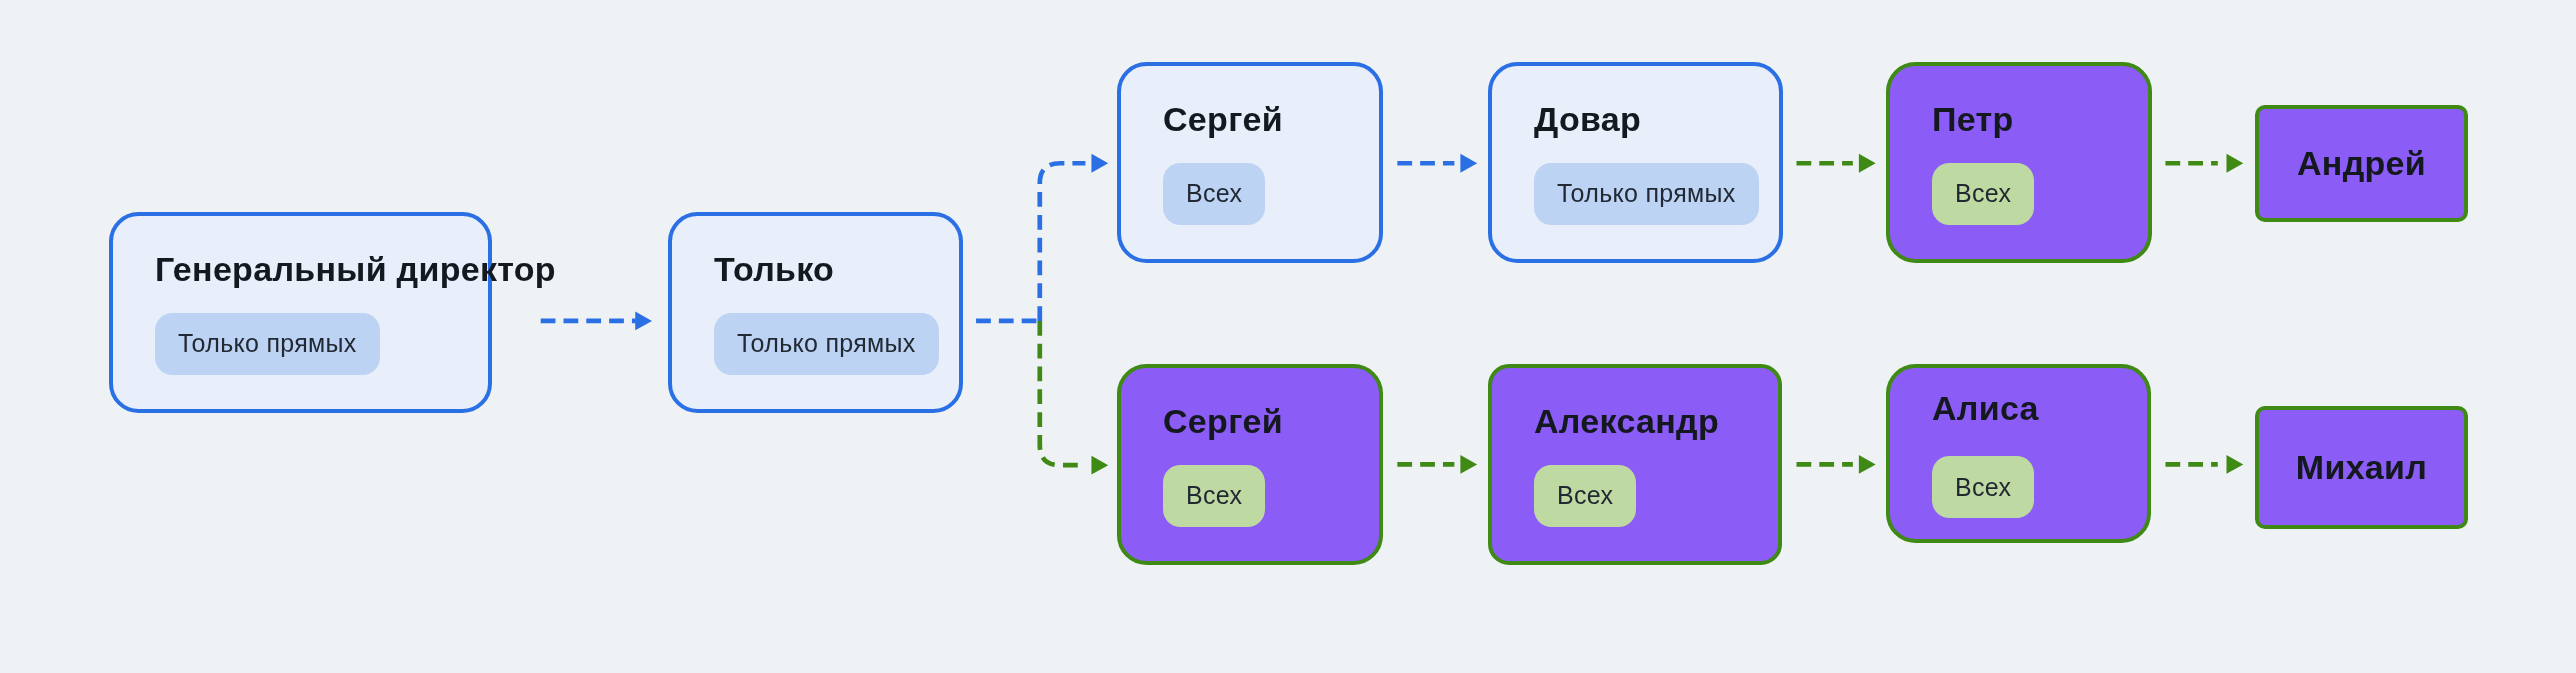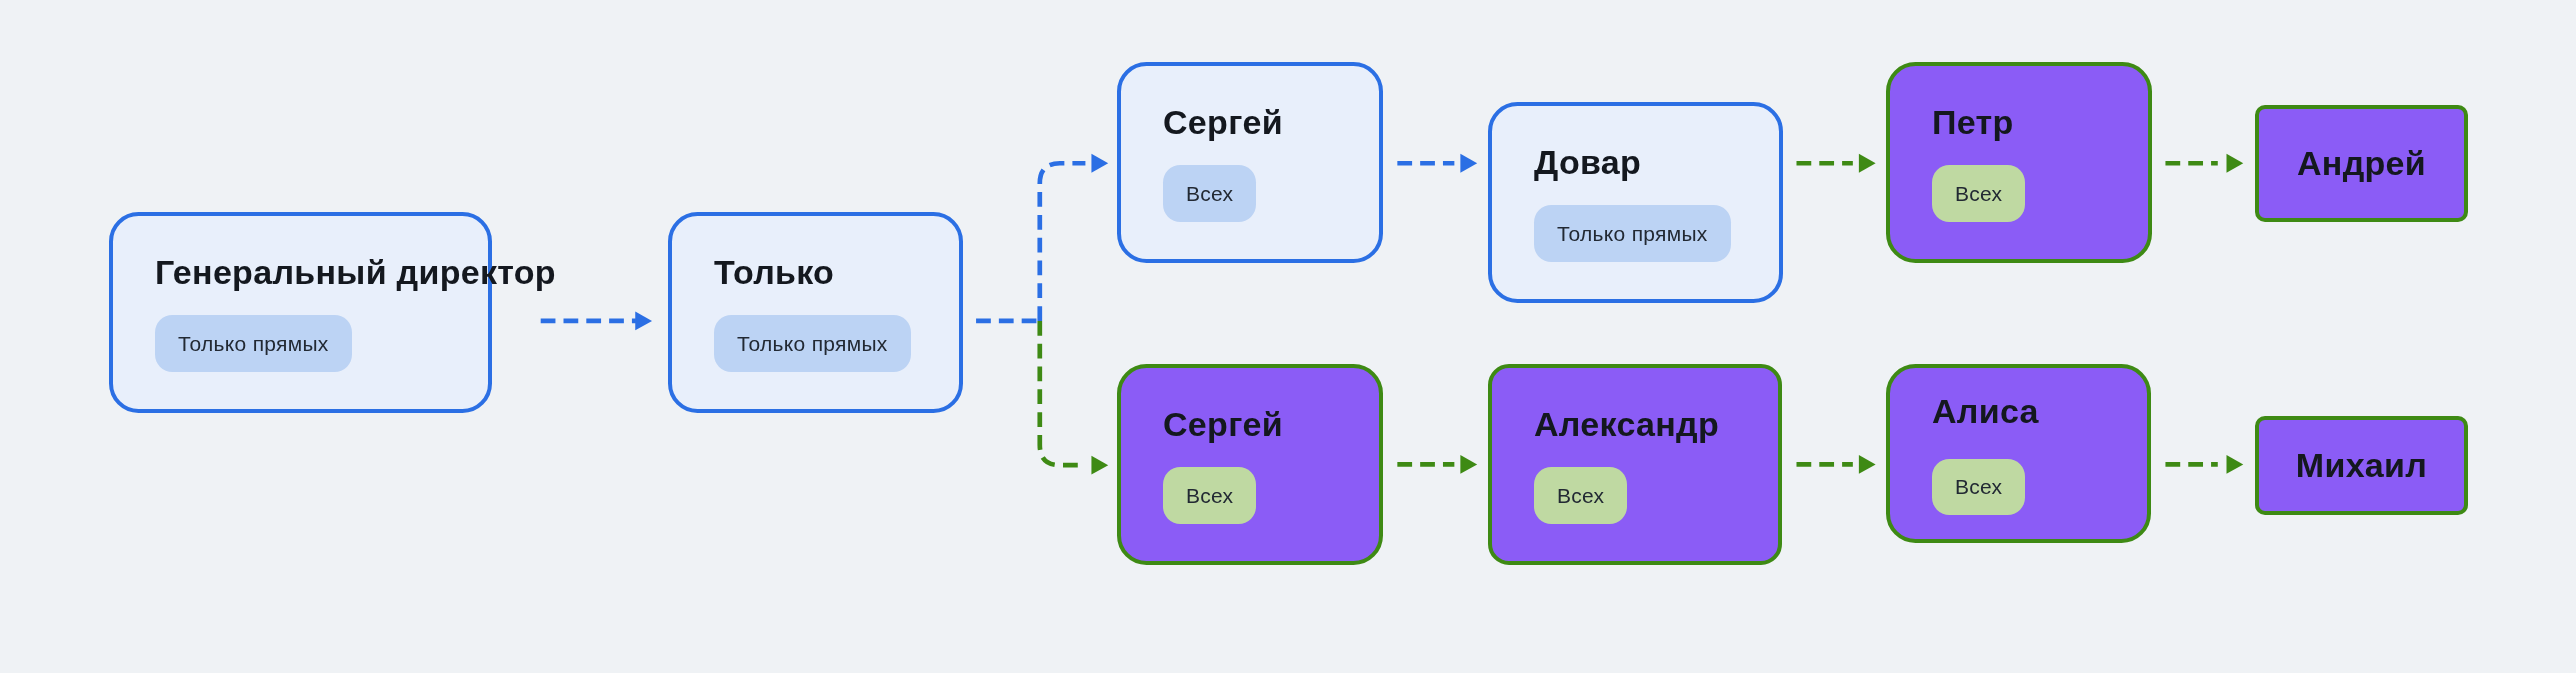--- a/index.html
+++ b/index.html
@@ -59,21 +59,21 @@
   }
   .node .title {
     font-size: 34px;
     font-weight: 700;
     line-height: 1.15;
     color: #14181F;
     letter-spacing: 0.3px;
     white-space: nowrap;
   }
   .node .badge {
-    font-size: 21px;
+    font-size: 25px;
     font-weight: 400;
     line-height: 1.3;
     color: #222933;
     padding: 14.8px 23px;
     border-radius: 17.4px;
     letter-spacing: 0.3px;
     white-space: nowrap;
   }
   .node.blue .badge { background: #BCD3F4; }
   .node.green .badge { background: #BFD9A2; }
@@ -115,21 +115,21 @@
         <div class="badge">Только прямых</div>
       </div>
       <div class="node blue" style="left: 668px; top: 212px; width: 295px; height: 201px;">
         <div class="title">Только</div>
         <div class="badge">Только прямых</div>
       </div>
       <div class="node blue" style="left: 1117px; top: 62px; width: 266px; height: 201px;">
         <div class="title">Сергей</div>
         <div class="badge">Всех</div>
       </div>
-      <div class="node blue" style="left: 1488px; top: 62px; width: 295px; height: 201px; margin-top: 40px;">
+      <div class="node blue" style="left: 1488px; top: 62px; width: 295px; height: 201px;">
         <div class="title">Довар</div>
         <div class="badge">Только прямых</div>
       </div>
       <div class="node green" style="left: 1886px; top: 62px; width: 266px; height: 201px;">
         <div class="title">Петр</div>
         <div class="badge">Всех</div>
       </div>
       <div class="node green small" style="left: 2255px; top: 105px; width: 213px; height: 117px;">
         <div class="title">Андрей</div>
       </div>
@@ -138,18 +138,18 @@
         <div class="badge">Всех</div>
       </div>
       <div class="node green" style="left: 1488px; top: 364px; width: 294px; height: 201px; border-radius: 21px;">
         <div class="title">Александр</div>
         <div class="badge">Всех</div>
       </div>
       <div class="node green" style="left: 1886px; top: 364px; width: 265px; height: 179px; gap: 28px;">
         <div class="title">Алиса</div>
         <div class="badge">Всех</div>
       </div>
-      <div class="node green small" style="left: 2255px; top: 416px; width: 213px; height: 99px;">
+      <div class="node green small" style="left: 2255px; top: 406px; width: 213px; height: 123px;">
         <div class="title">Михаил</div>
       </div>
     </div>
 </div>
 
 
 </body></html>

